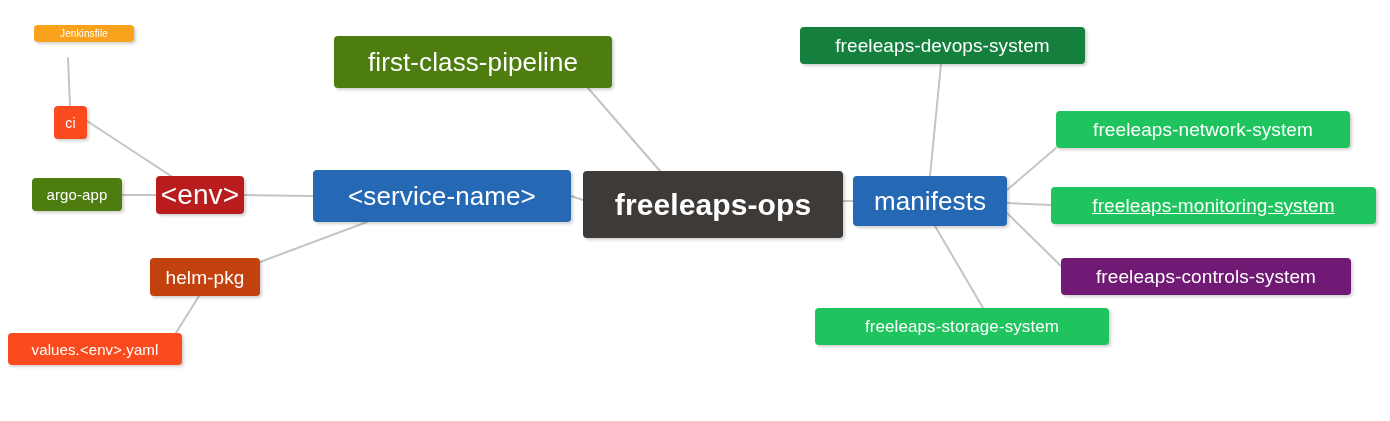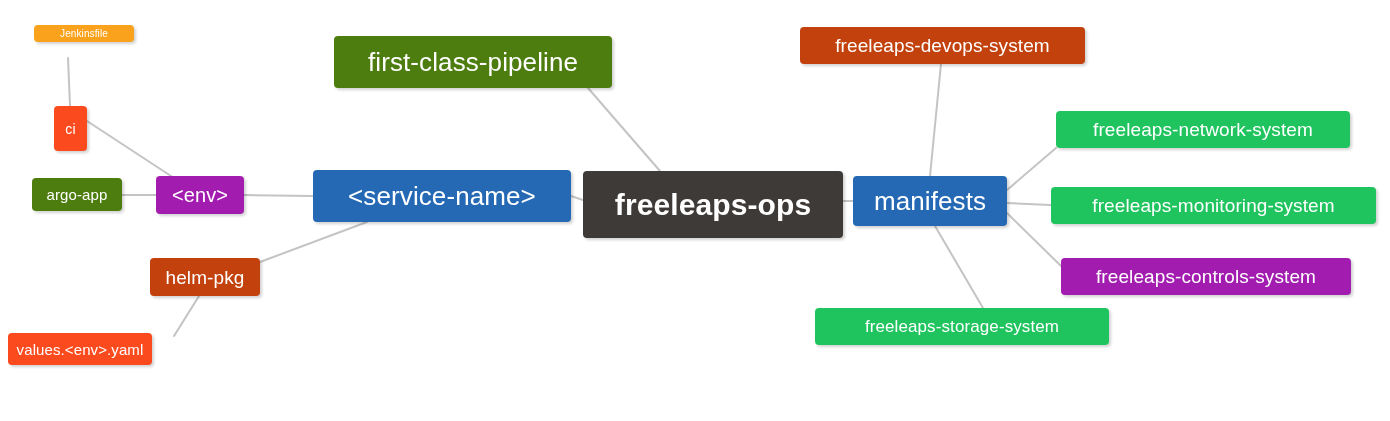--- a/index.html
+++ b/index.html
@@ -56,28 +56,28 @@
       <line x1="588" y1="88" x2="660" y2="171" stroke="#c4c4c4" stroke-width="2" stroke-linecap="round"></line>
       <line x1="843" y1="201" x2="853" y2="201" stroke="#c4c4c4" stroke-width="2" stroke-linecap="round"></line>
       <line x1="930" y1="176" x2="941" y2="64" stroke="#c4c4c4" stroke-width="2" stroke-linecap="round"></line>
       <line x1="1007" y1="190" x2="1056" y2="148" stroke="#c4c4c4" stroke-width="2" stroke-linecap="round"></line>
       <line x1="1007" y1="203" x2="1051" y2="205" stroke="#c4c4c4" stroke-width="2" stroke-linecap="round"></line>
       <line x1="1007" y1="213" x2="1061" y2="266" stroke="#c4c4c4" stroke-width="2" stroke-linecap="round"></line>
       <line x1="935" y1="226" x2="983" y2="308" stroke="#c4c4c4" stroke-width="2" stroke-linecap="round"></line>
     </svg>
   <div id="node-layer">
       <div class="node" style="left: 18px; top: 25px; width: 100px; height: 17px; background: rgb(250, 162, 27); font-size: 10px; margin-left: 16px;">Jenkinsfile</div>
-      <div class="node" style="left: 54px; top: 106px; width: 33px; height: 45px; background: rgb(251, 75, 30); font-size: 14px;">ci</div>
+      <div class="node" style="left: 54px; top: 106px; width: 33px; height: 33px; background: rgb(251, 75, 30); font-size: 14px;">ci</div>
       <div class="node" style="left: 32px; top: 178px; width: 90px; height: 33px; background: #4d7c0f; font-size: 15px;">argo-app</div>
-      <div class="node" style="left: 156px; top: 176px; width: 88px; height: 38px; background: #a21caf; font-size: 20px;">&lt;env&gt;</div>
+      <div class="node" style="left: 156px; top: 176px; width: 88px; height: 38px; background: #b91c1c; font-size: 28px;">&lt;env&gt;</div>
       <div class="node" style="left: 150px; top: 258px; width: 110px; height: 38px; background: #c2410c; font-size: 19px;">helm-pkg</div>
-      <div class="node" style="left: 8px; top: 333px; width: 144px; height: 32px; background: rgb(251, 75, 30); font-size: 15px;">values.&lt;env&gt;.yaml</div>
+      <div class="node" style="left: 8px; top: 333px; width: 174px; height: 32px; background: rgb(251, 75, 30); font-size: 15px;">values.&lt;env&gt;.yaml</div>
       <div class="node" style="left: 313px; top: 170px; width: 258px; height: 52px; background: rgb(37, 105, 181); font-size: 26px;">&lt;service-name&gt;</div>
       <div class="node" style="left: 314px; top: 36px; width: 278px; height: 52px; background: #4d7c0f; font-size: 26px; margin-left: 20px;">first-class-pipeline</div>
       <div class="node" style="left: 583px; top: 171px; width: 260px; height: 67px; background: rgb(62, 58, 55); font-size: 30px; font-weight: bold;">freeleaps-ops</div>
       <div class="node" style="left: 853px; top: 176px; width: 154px; height: 50px; background: rgb(37, 105, 181); font-size: 26px;">manifests</div>
-      <div class="node" style="left: 800px; top: 27px; width: 285px; height: 37px; background: #c2410c; font-size: 19px;">freeleaps-devops-system</div>
+      <div class="node" style="left: 800px; top: 27px; width: 285px; height: 37px; background: #15803d; font-size: 19px;">freeleaps-devops-system</div>
       <div class="node" style="left: 1056px; top: 111px; width: 294px; height: 37px; background: rgb(31, 196, 94); font-size: 19px;">freeleaps-network-system</div>
-      <div class="node" style="left: 1051px; top: 187px; width: 325px; height: 37px; background: rgb(31, 196, 94); font-size: 19px;">freeleaps-monitoring-system</div>
-      <div class="node" style="left: 1061px; top: 258px; width: 290px; height: 37px; background: #a21caf; font-size: 19px;">freeleaps-controls-system</div>
+      <div class="node" style="left: 1051px; top: 187px; width: 325px; height: 37px; background: rgb(31, 196, 94); font-size: 19px; text-decoration: underline;">freeleaps-monitoring-system</div>
+      <div class="node" style="left: 1061px; top: 258px; width: 290px; height: 37px; background: #701a75; font-size: 19px;">freeleaps-controls-system</div>
       <div class="node" style="left: 815px; top: 308px; width: 294px; height: 37px; background: rgb(31, 196, 94); font-size: 17px;">freeleaps-storage-system</div>
     </div>
 </div>
 
 </body></html>

